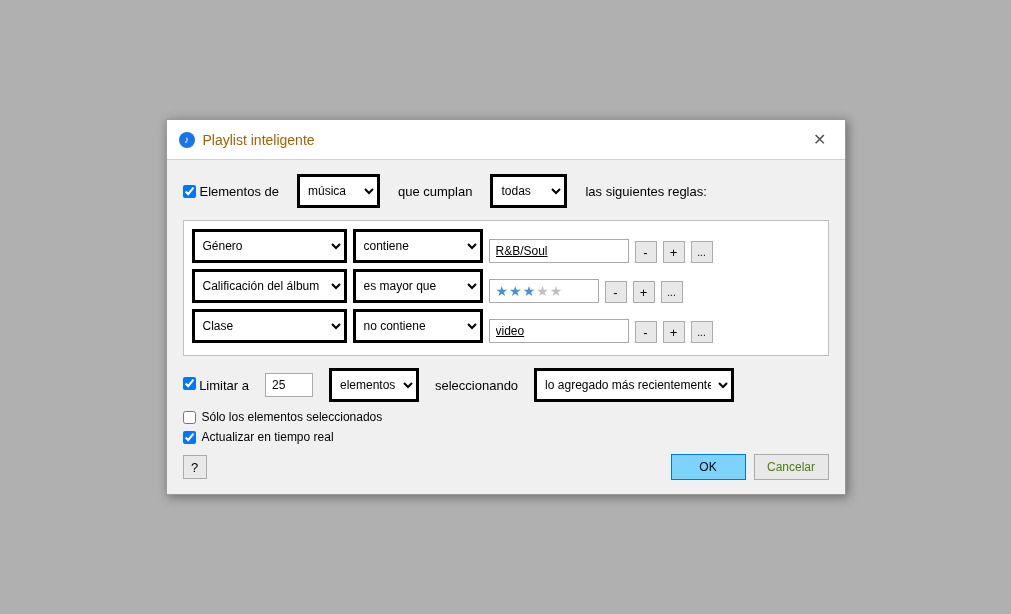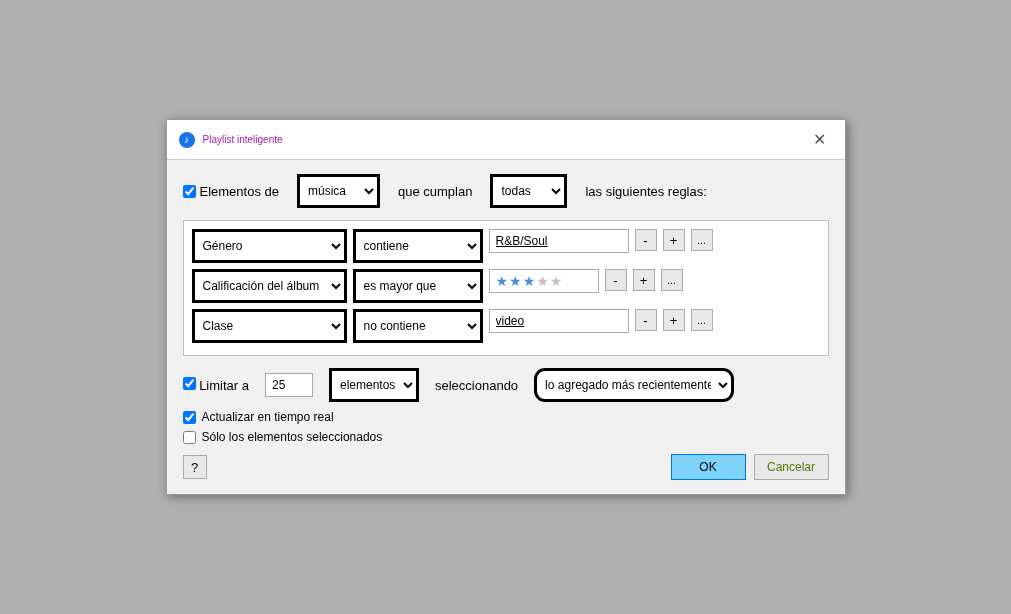--- a/index.html
+++ b/index.html
@@ -47,23 +47,23 @@
       border-radius: 50%;
       display: flex;
       align-items: center;
       justify-content: center;
       color: white;
       font-size: 10px;
       font-weight: bold;
     }
 
     .title-text {
-      font-size: 10px;
+      font-size: 14px;
       font-weight: 400;
-      color: #a21caf;
+      color: #a16207;
     }
 
     .close-btn {
       background: none;
       border: none;
       cursor: pointer;
       font-size: 16px;
       color: #555;
       padding: 2px 6px;
       border-radius: 3px;
@@ -89,21 +89,21 @@
 
     .rules-area {
       border: 1px solid #c0c0c0;
       background: #fff;
       padding: 8px;
       margin-bottom: 12px;
     }
 
     .rule-row {
       display: flex;
-      align-items: flex-start;
+      align-items: flex-end;
       gap: 6px;
       margin-bottom: 6px;
     }
     .rule-row:last-child { margin-bottom: 4px; }
 
     select {
       height: 34px;
       border: 3px solid #000000;
       background: #fff;
       padding: 1px 4px;
@@ -362,37 +362,37 @@
       </label>
       <input type="text" class="limit-input" value="25" style="">
       <select>
         <option>elementos</option>
         <option>minutos</option>
         <option>horas</option>
         <option>MB</option>
         <option>GB</option>
       </select>
       <span>seleccionando</span>
-      <select style="width:200px;border-radius:11px;">
+      <select style="width:200px;">
         <option>lo agregado más recientemente</option>
         <option>lo agregado menos recientemente</option>
         <option>los más reproducidos</option>
         <option>los menos reproducidos</option>
         <option>de manera aleatoria</option>
       </select>
     </div>
 
     <div class="checkbox-row">
+      <input type="checkbox" style="">
+      <span class="checkbox-label">Sólo los elementos seleccionados</span>
+    </div>
+
+    <div class="checkbox-row">
       <input type="checkbox" checked="" style="">
       <span class="checkbox-label">Actualizar en tiempo real</span>
-    </div>
-
-    <div class="checkbox-row">
-      <input type="checkbox" style="">
-      <span class="checkbox-label">Sólo los elementos seleccionados</span>
     </div>
 
     <div class="footer-row">
       <div class="footer-left">
         <button class="help-btn">?</button>
       </div>
       <div class="footer-right">
         <button class="ok-btn">OK</button>
         <button class="cancel-btn">Cancelar</button>
       </div>

